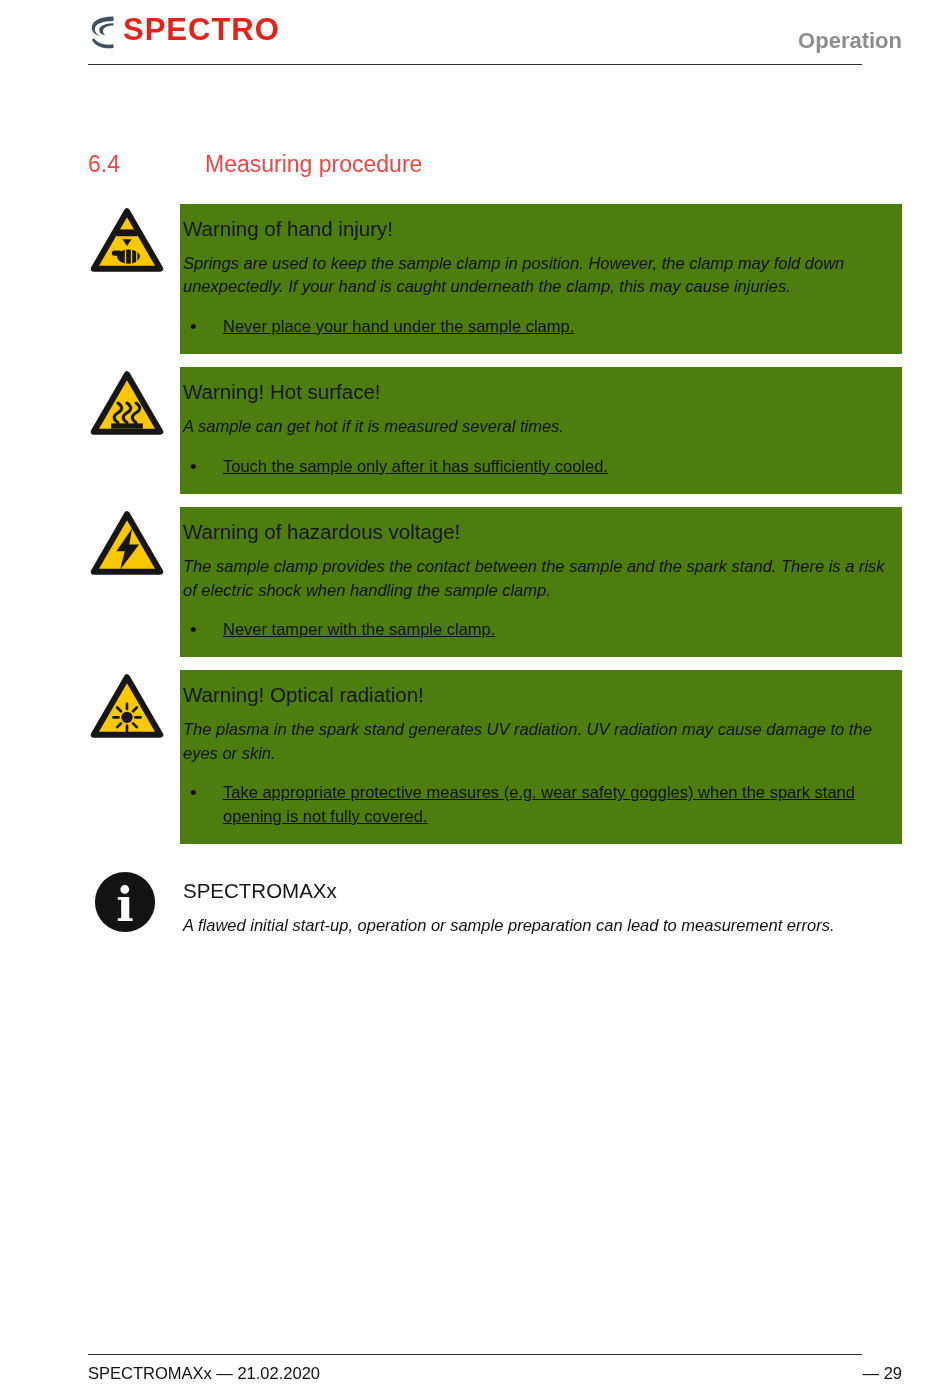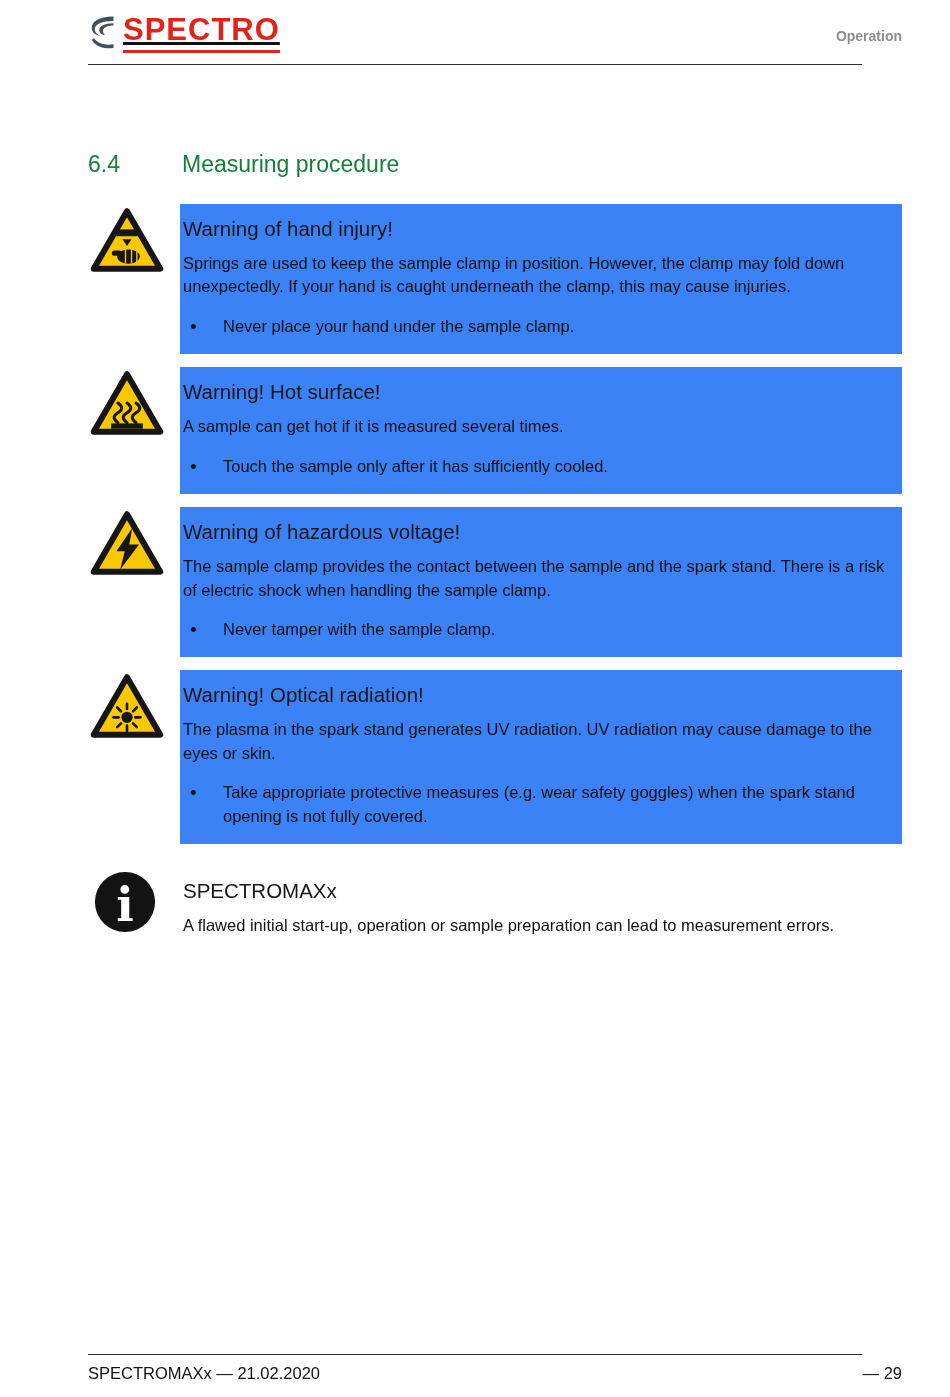--- a/index.html
+++ b/index.html
@@ -11,49 +11,49 @@
     background: #ffffff;
     padding: 10px 48px 14px 88px;
     display: flex; flex-direction: column;
     overflow: hidden;
   }
 
   
   .header-row { display: flex; justify-content: space-between; align-items: flex-start; }
   .logo { display: flex; align-items: flex-start; gap: 5px; }
   .logo-mark { width: 30px; height: 46px; display: block; }
-  .logo-block { display: flex; flex-direction: column; margin-top: 4px; text-decoration: underline; }
+  .logo-block { display: flex; flex-direction: row; margin-top: 4px; }
   .logo-text { color: #e2231a; font-size: 31px; font-weight: 700; letter-spacing: 1px; line-height: 1.05; }
   .logo-underline { height: 3px; background: #e2231a; margin-top: 3px; }
-  .header-label { color: #8d8d8d; font-size: 14px; font-weight: 700; margin-top: 18px; }
+  .header-label { color: #8d8d8d; font-size: 22px; font-weight: 700; margin-top: 18px; }
   .header-rule { border: 0; border-top: 1.5px solid #2f2f2f; margin-top: 8px; margin-right: 40px; }
 
   
-  .section-heading { margin-top: 86px; display: flex; font-size: 23px; color: #15803d; }
+  .section-heading { margin-top: 86px; display: flex; font-size: 23px; color: #ef4444; gap: 23px; }
   .sec-num { width: 94px; flex: none; }
 
   
   .notice { display: flex; margin-top: 13px; }
   .notice.first { margin-top: 26px; }
   .notice.info-block { margin-top: 22px; }
   .icon-col { width: 92px; flex: none; }
   .tri { width: 78px; height: 68px; display: block; margin-top: 2px; }
   .tri-outline { fill: #f9c800; stroke: #161616; stroke-width: 8; stroke-linejoin: round; }
   .sym { fill: #161616; }
   .finger-lines { stroke: #f9c800; stroke-width: 1.8; fill: none; }
   .heat { fill: none; stroke: #161616; stroke-width: 4; stroke-linecap: round; }
   .rays { stroke: #161616; stroke-width: 3.5; stroke-linecap: round; fill: none; }
   .info-circle { width: 64px; height: 64px; display: block; margin-left: 5px; margin-top: 4px; }
 
   .notice-box { flex: 1; padding: 13px 12px 16px 3px; }
-  .notice-box.gray { background: #3b82f6; }
+  .notice-box.gray { background: #4d7c0f; }
   .notice-title { font-size: 20.5px; font-weight: 400; color: #161616; margin: 0 0 11px 0; }
-  .notice-body { font-size: 16.5px; line-height: 1.42; margin: 0; }
+  .notice-body { font-size: 16.5px; line-height: 1.42; margin: 0; font-style: italic; }
   .bullets { list-style: none; margin: 9px 0 0 0; padding: 0; }
-  .bullets li { position: relative; padding-left: 40px; font-size: 16.5px; line-height: 1.42; margin-top: 16px; }
+  .bullets li { position: relative; padding-left: 40px; font-size: 16.5px; line-height: 1.42; margin-top: 16px; text-decoration: underline; }
   .bullets li::before { content: "\2022"; position: absolute; left: 7px; top: -1px; font-size: 19px; }
 
   
   .footer { margin-top: auto; }
   .footer-rule { border: 0; border-top: 1.5px solid #2f2f2f; margin-right: 40px; }
   .footer-row { display: flex; justify-content: space-between; font-size: 16.5px; padding-top: 9px; color: #111111; }
 </style>
 </head>
 <body>
 

